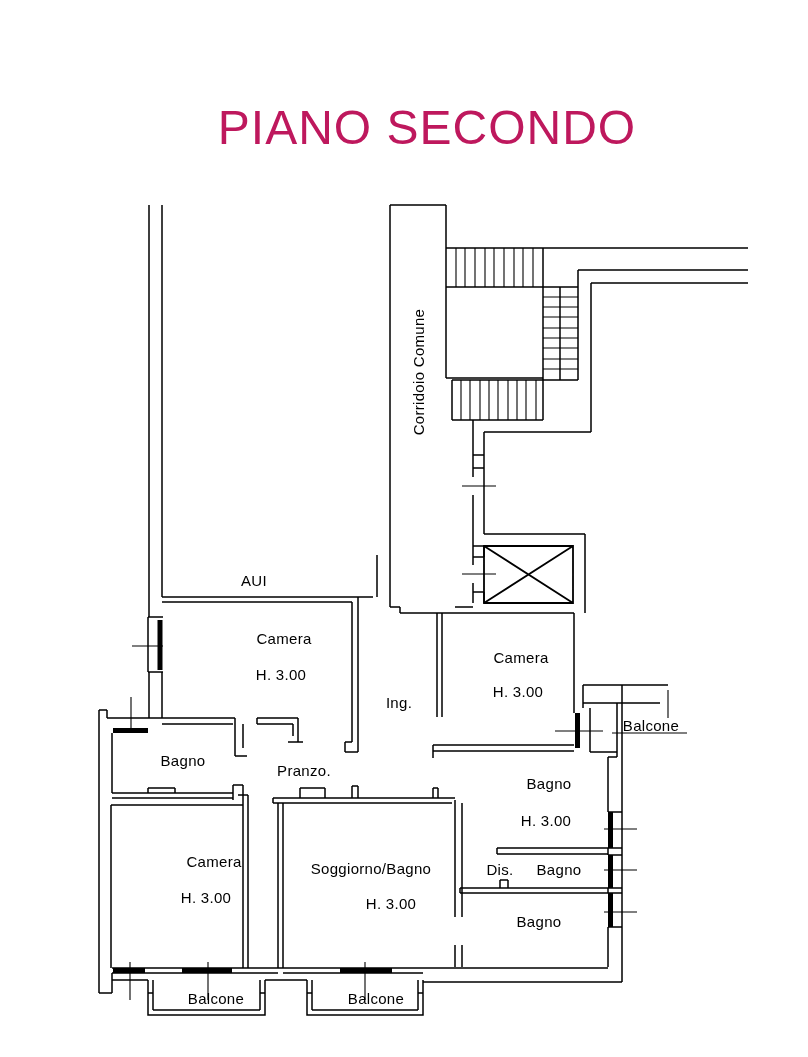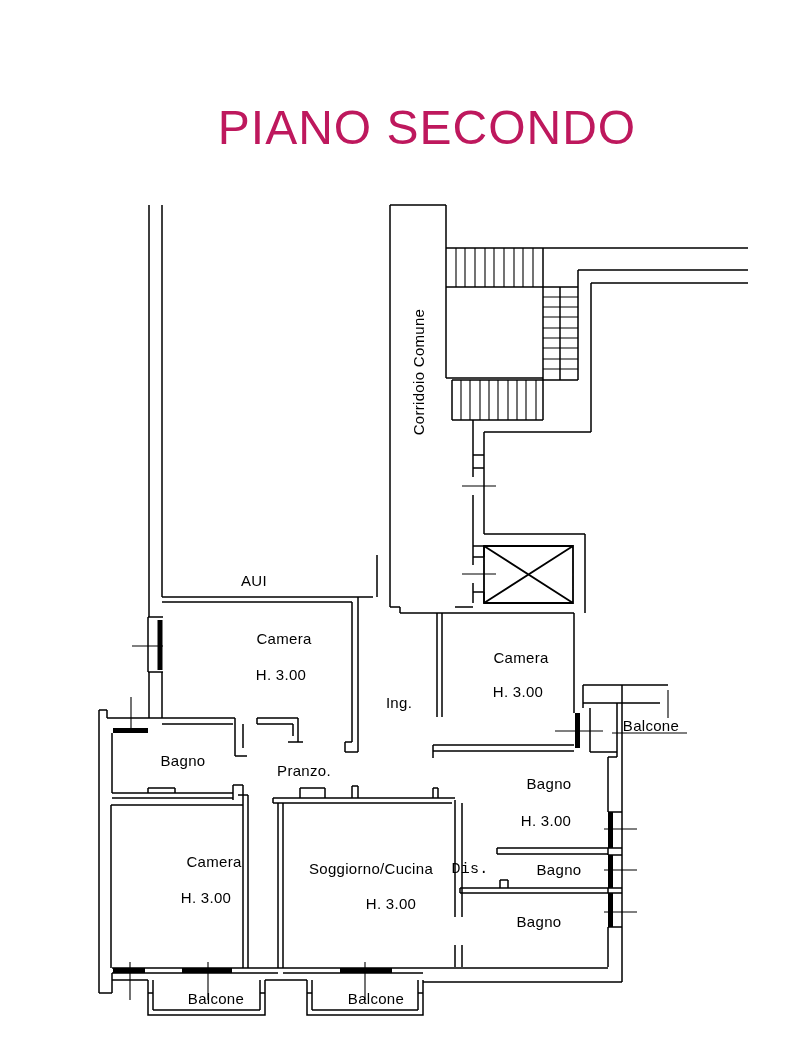--- a/index.html
+++ b/index.html
@@ -144,24 +144,24 @@
   <div class="lbl" style="left:183px;top:760px;">Bagno</div>
 
   <div class="lbl" style="left:304px;top:770px;">Pranzo.</div>
 
   <div class="lbl" style="left:549px;top:783px;">Bagno</div>
   <div class="lbl" style="left:546px;top:820px;">H. 3.00</div>
 
   <div class="lbl" style="left:214px;top:861px;">Camera</div>
   <div class="lbl" style="left:206px;top:897px;">H. 3.00</div>
 
-  <div class="lbl" style="left:371px;top:868px;">Soggiorno/Cucina</div>
+  <div class="lbl" style="left:371px;top:868px;">Soggiorno/Bagno</div>
   <div class="lbl" style="left:391px;top:903px;">H. 3.00</div>
 
-  <div class="lbl" style="left:470px;top:869px;font-family:Liberation Mono, monospace;">Dis.</div>
+  <div class="lbl" style="left:500px;top:869px;">Dis.</div>
 
   <div class="lbl" style="left:559px;top:869px;">Bagno</div>
 
   <div class="lbl" style="left:539px;top:921px;">Bagno</div>
 
   <div class="lbl" style="left:216px;top:998px;">Balcone</div>
 
   <div class="lbl" style="left:376px;top:998px;">Balcone</div>
 
 </div>

